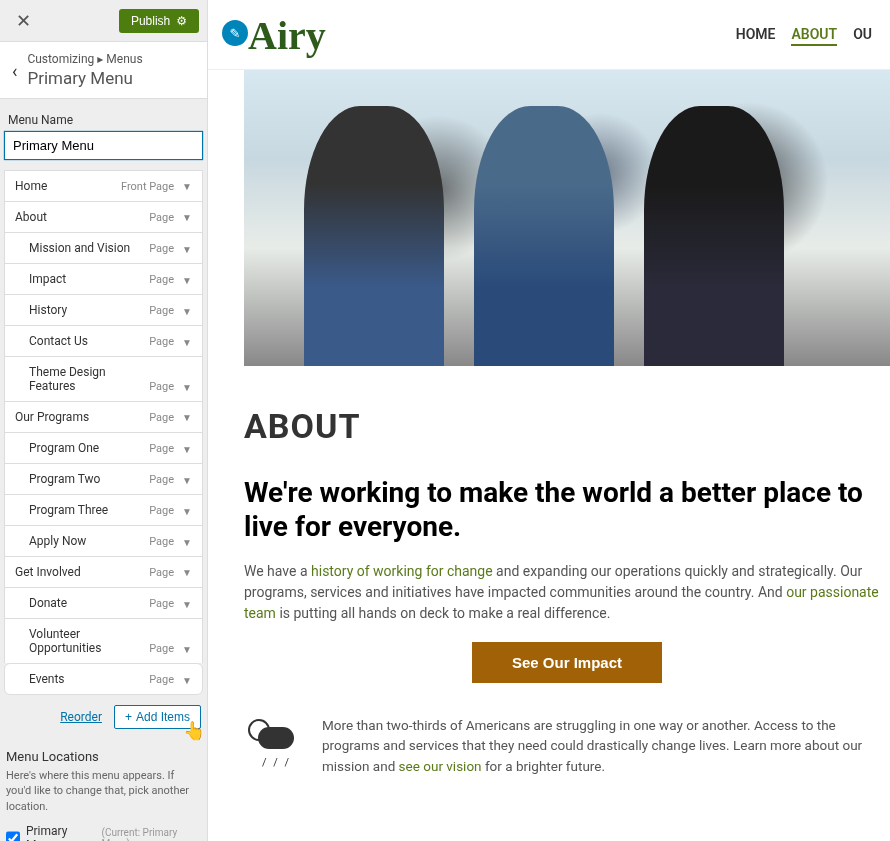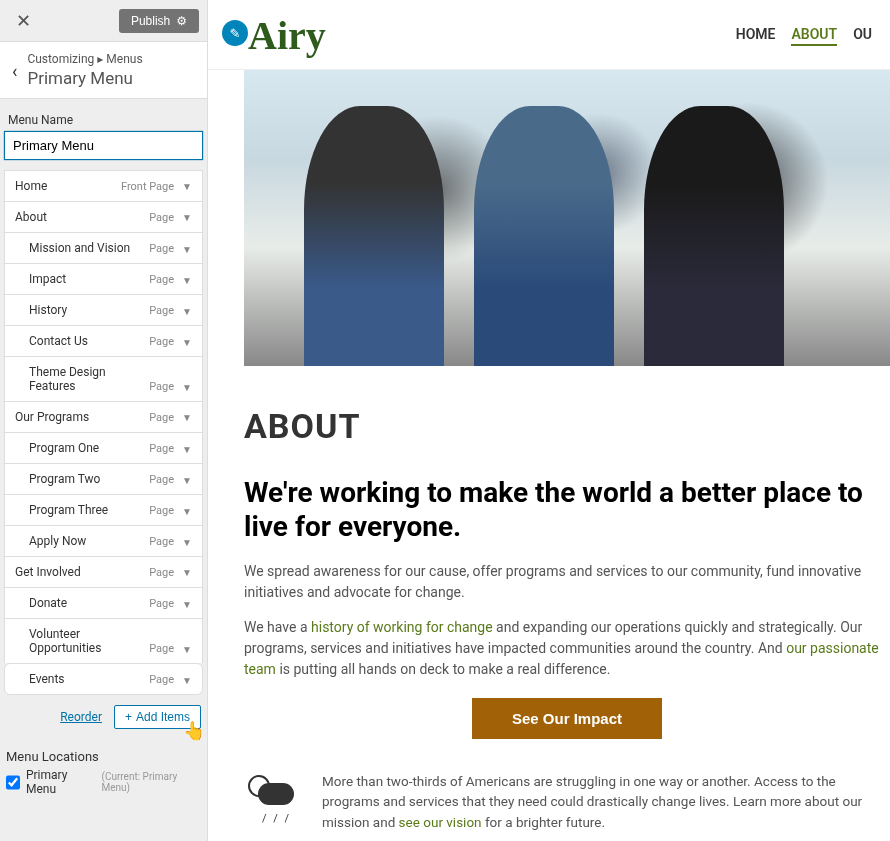--- a/index.html
+++ b/index.html
@@ -3,21 +3,21 @@
 <meta charset="utf-8">
 <style>
 * { box-sizing: border-box; margin: 0; padding: 0; }
 body { font-family: -apple-system, BlinkMacSystemFont, "Segoe UI", Roboto, sans-serif; font-size: 13px; color: #333; overflow: hidden; }
 .app { display: flex; width: 890px; height: 841px; background: #fff; }
 
 
 .sidebar { width: 208px; background: #eee; display: flex; flex-direction: column; border-right: 1px solid #ddd; }
 .sidebar-header { display: flex; align-items: center; justify-content: space-between; padding: 6px 8px; background: #eee; border-bottom: 1px solid #ddd; }
 .close-x { font-size: 18px; color: #555; cursor: pointer; padding: 4px 8px; }
-.publish-btn { background: #737373; color: #fff; border: none; padding: 5px 12px; border-radius: 3px; font-size: 12px; display: flex; align-items: flex-start; gap: 6px; cursor: pointer; }
+.publish-btn { background: #4d7c0f; color: #fff; border: none; padding: 5px 12px; border-radius: 3px; font-size: 12px; display: flex; align-items: flex-start; gap: 6px; cursor: pointer; }
 .gear { font-size: 12px; }
 
 .breadcrumb-row { display: flex; align-items: center; background: #fff; border-bottom: 1px solid #ddd; padding: 10px 12px; }
 .back-chevron { font-size: 18px; color: #333; cursor: pointer; padding-right: 10px; }
 .crumbs { flex: 1; }
 .crumb-path { font-size: 12px; color: #555; }
 .crumb-title { font-size: 17px; color: #555; font-weight: 400; margin-top: 2px; }
 
 .panel-body { flex: 1; overflow-y: auto; background: #eee; padding: 0 4px; }
 .scroll-inner { background: #eee; padding: 8px 0 12px; }
@@ -195,20 +195,21 @@
           <span class="reorder-link">Reorder</span>
           <button class="add-items-btn">
             <span>+</span>
             <span>Add Items</span>
             <span class="cursor-hand">👆</span>
           </button>
         </div>
 
         <div class="locations-section">
           <div class="loc-title">Menu Locations</div>
+          <div class="loc-desc">Here's where this menu appears. If you'd like to change that, pick another location.</div>
           <label class="checkbox-row">
             <input type="checkbox" checked="" style="">
             <span>Primary Menu</span>
             <span class="hint">(Current: Primary Menu)</span>
           </label>
 
         </div>
       </div>
     </div>
   </div>
@@ -228,21 +229,20 @@
 
     <div class="hero">
       <div class="person p1"></div>
       <div class="person p2"></div>
       <div class="person p3"></div>
     </div>
 
     <div class="content">
       <h1 class="page-heading">ABOUT</h1>
       <h2 class="subhead">We're working to make the world a better place to live for everyone.</h2>
-      <p class="body-text">We spread awareness for our cause, offer programs and services to our community, fund innovative initiatives and advocate for change.</p>
       <p class="body-text">
         <span>We have a </span><a>history of working for change</a><span> and expanding our operations quickly and strategically. Our programs, services and initiatives have impacted communities around the country. And </span><a>our passionate team</a><span> is putting all hands on deck to make a real difference.</span>
       </p>
       <div class="cta-wrap">
         <button class="cta-btn">See Our Impact</button>
       </div>
 
       <div class="challenge">
         <div class="challenge-icon">
           <div class="sun"></div>

